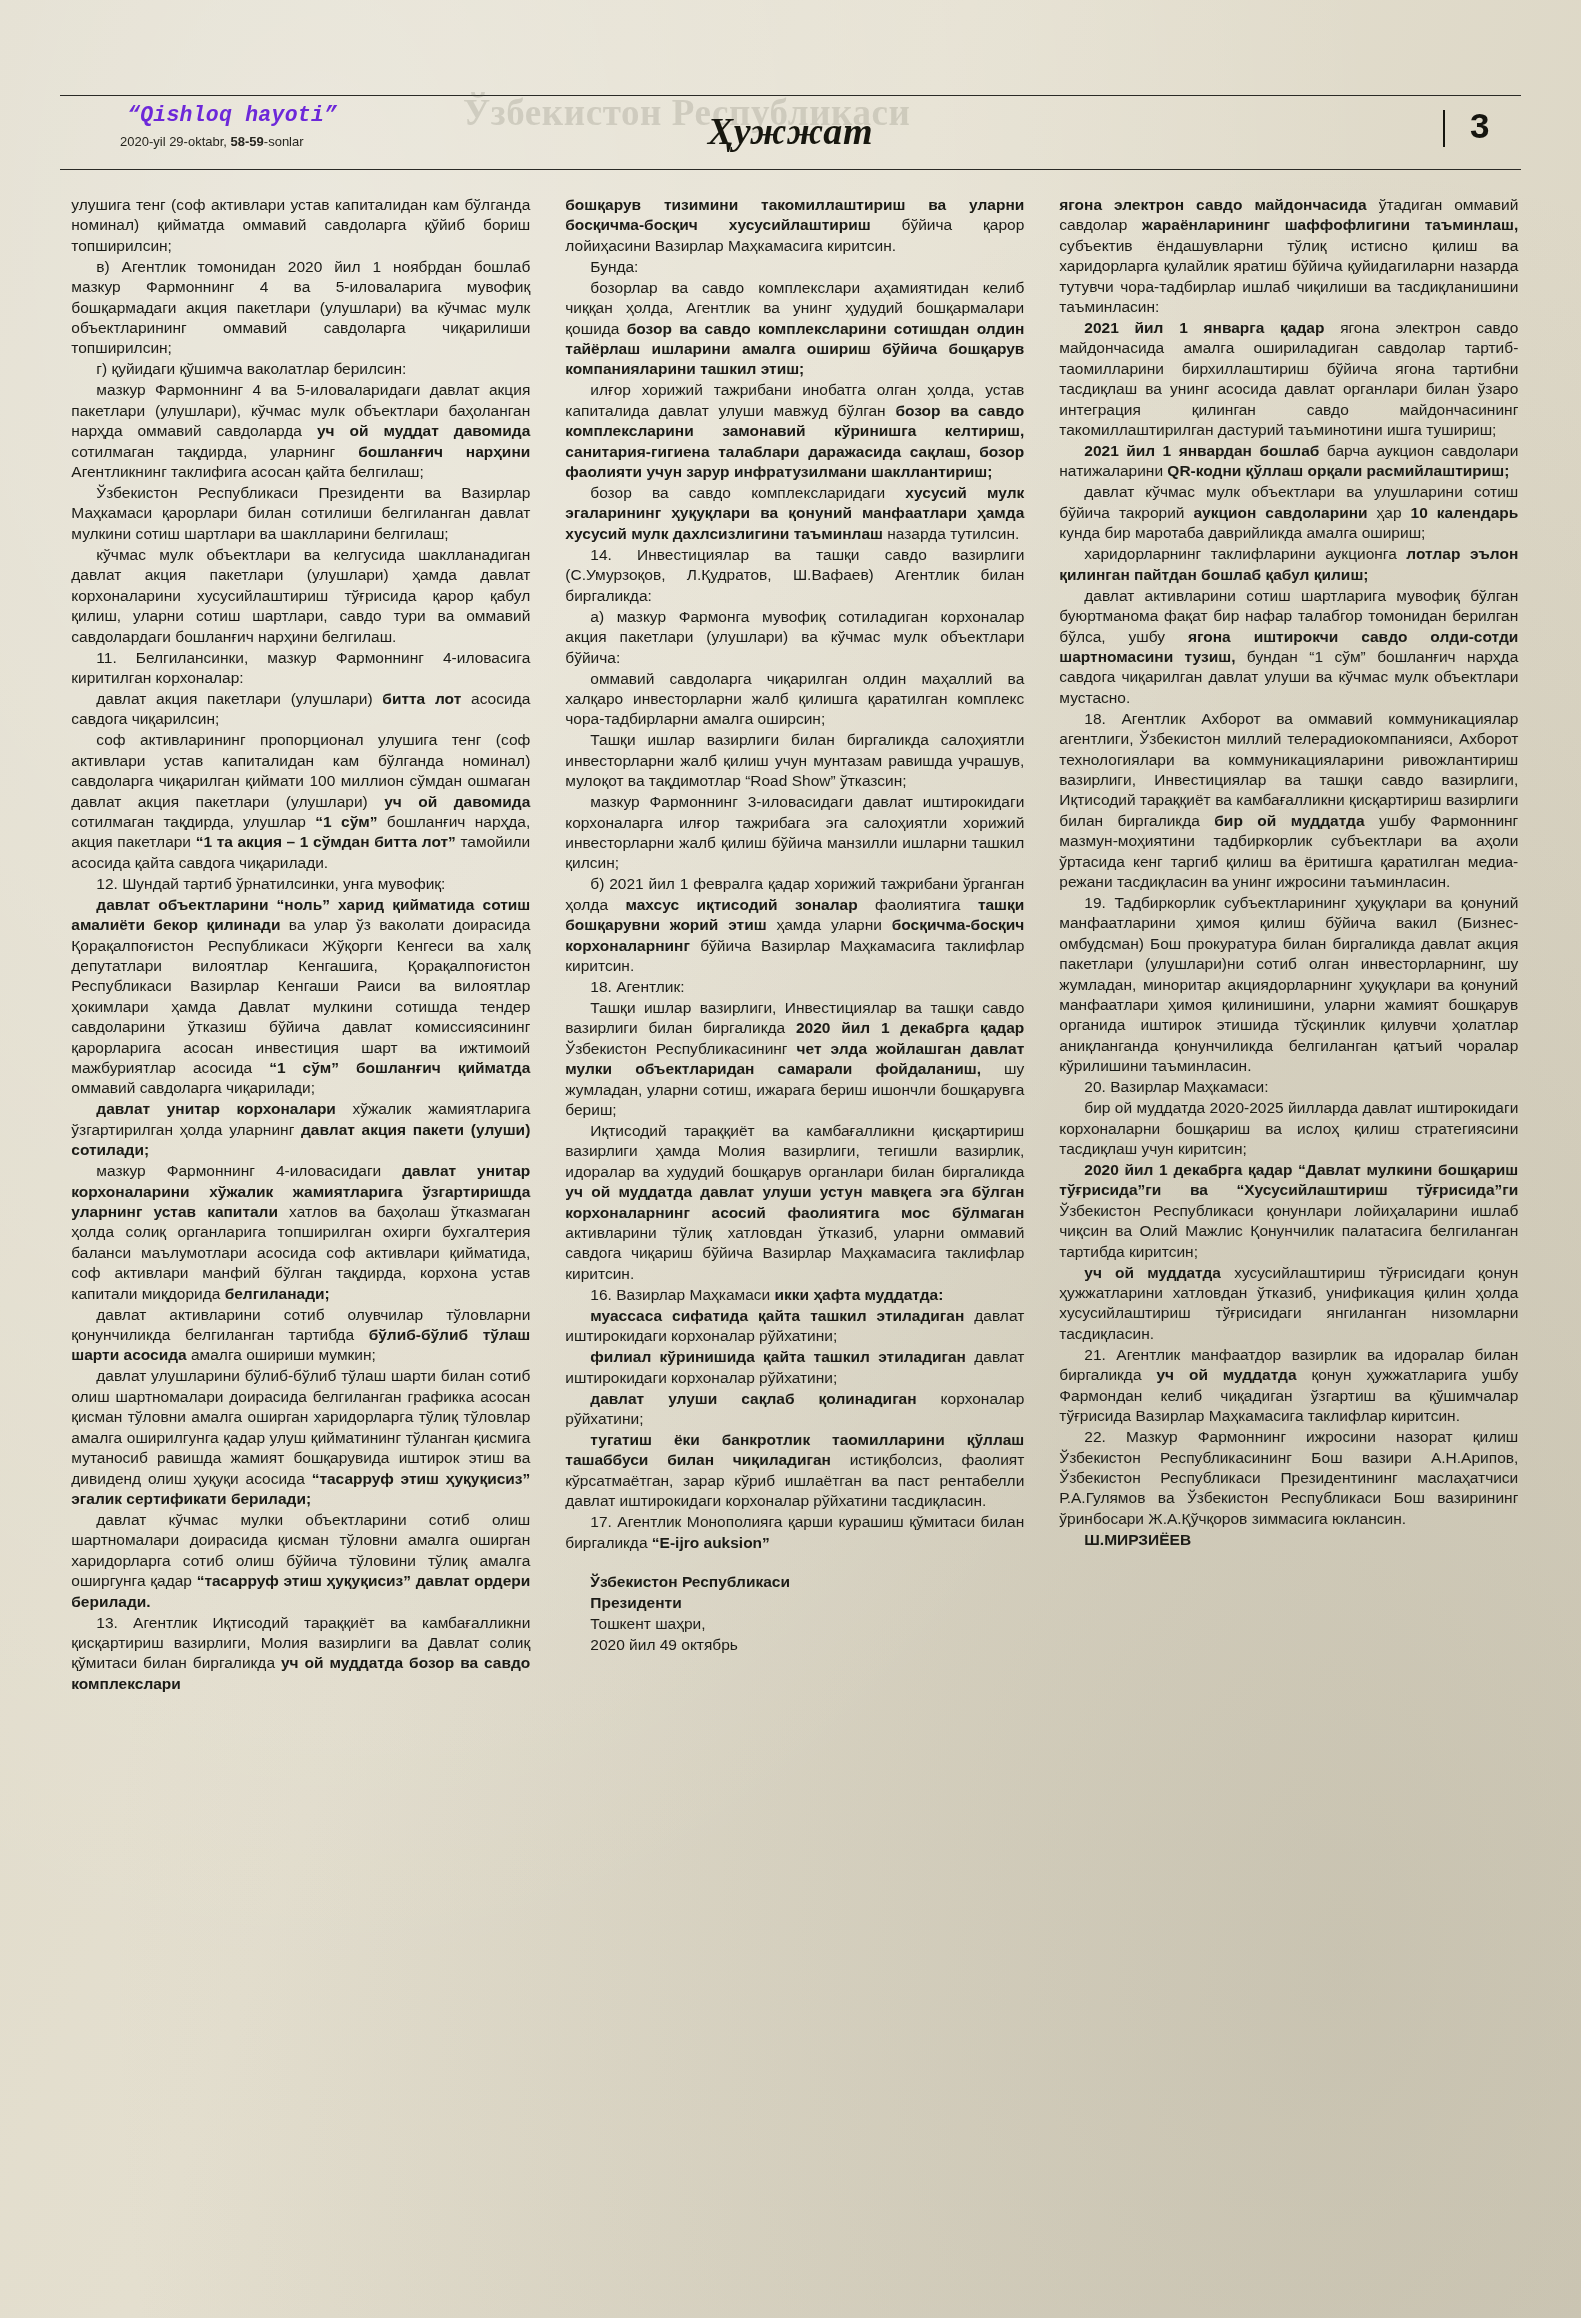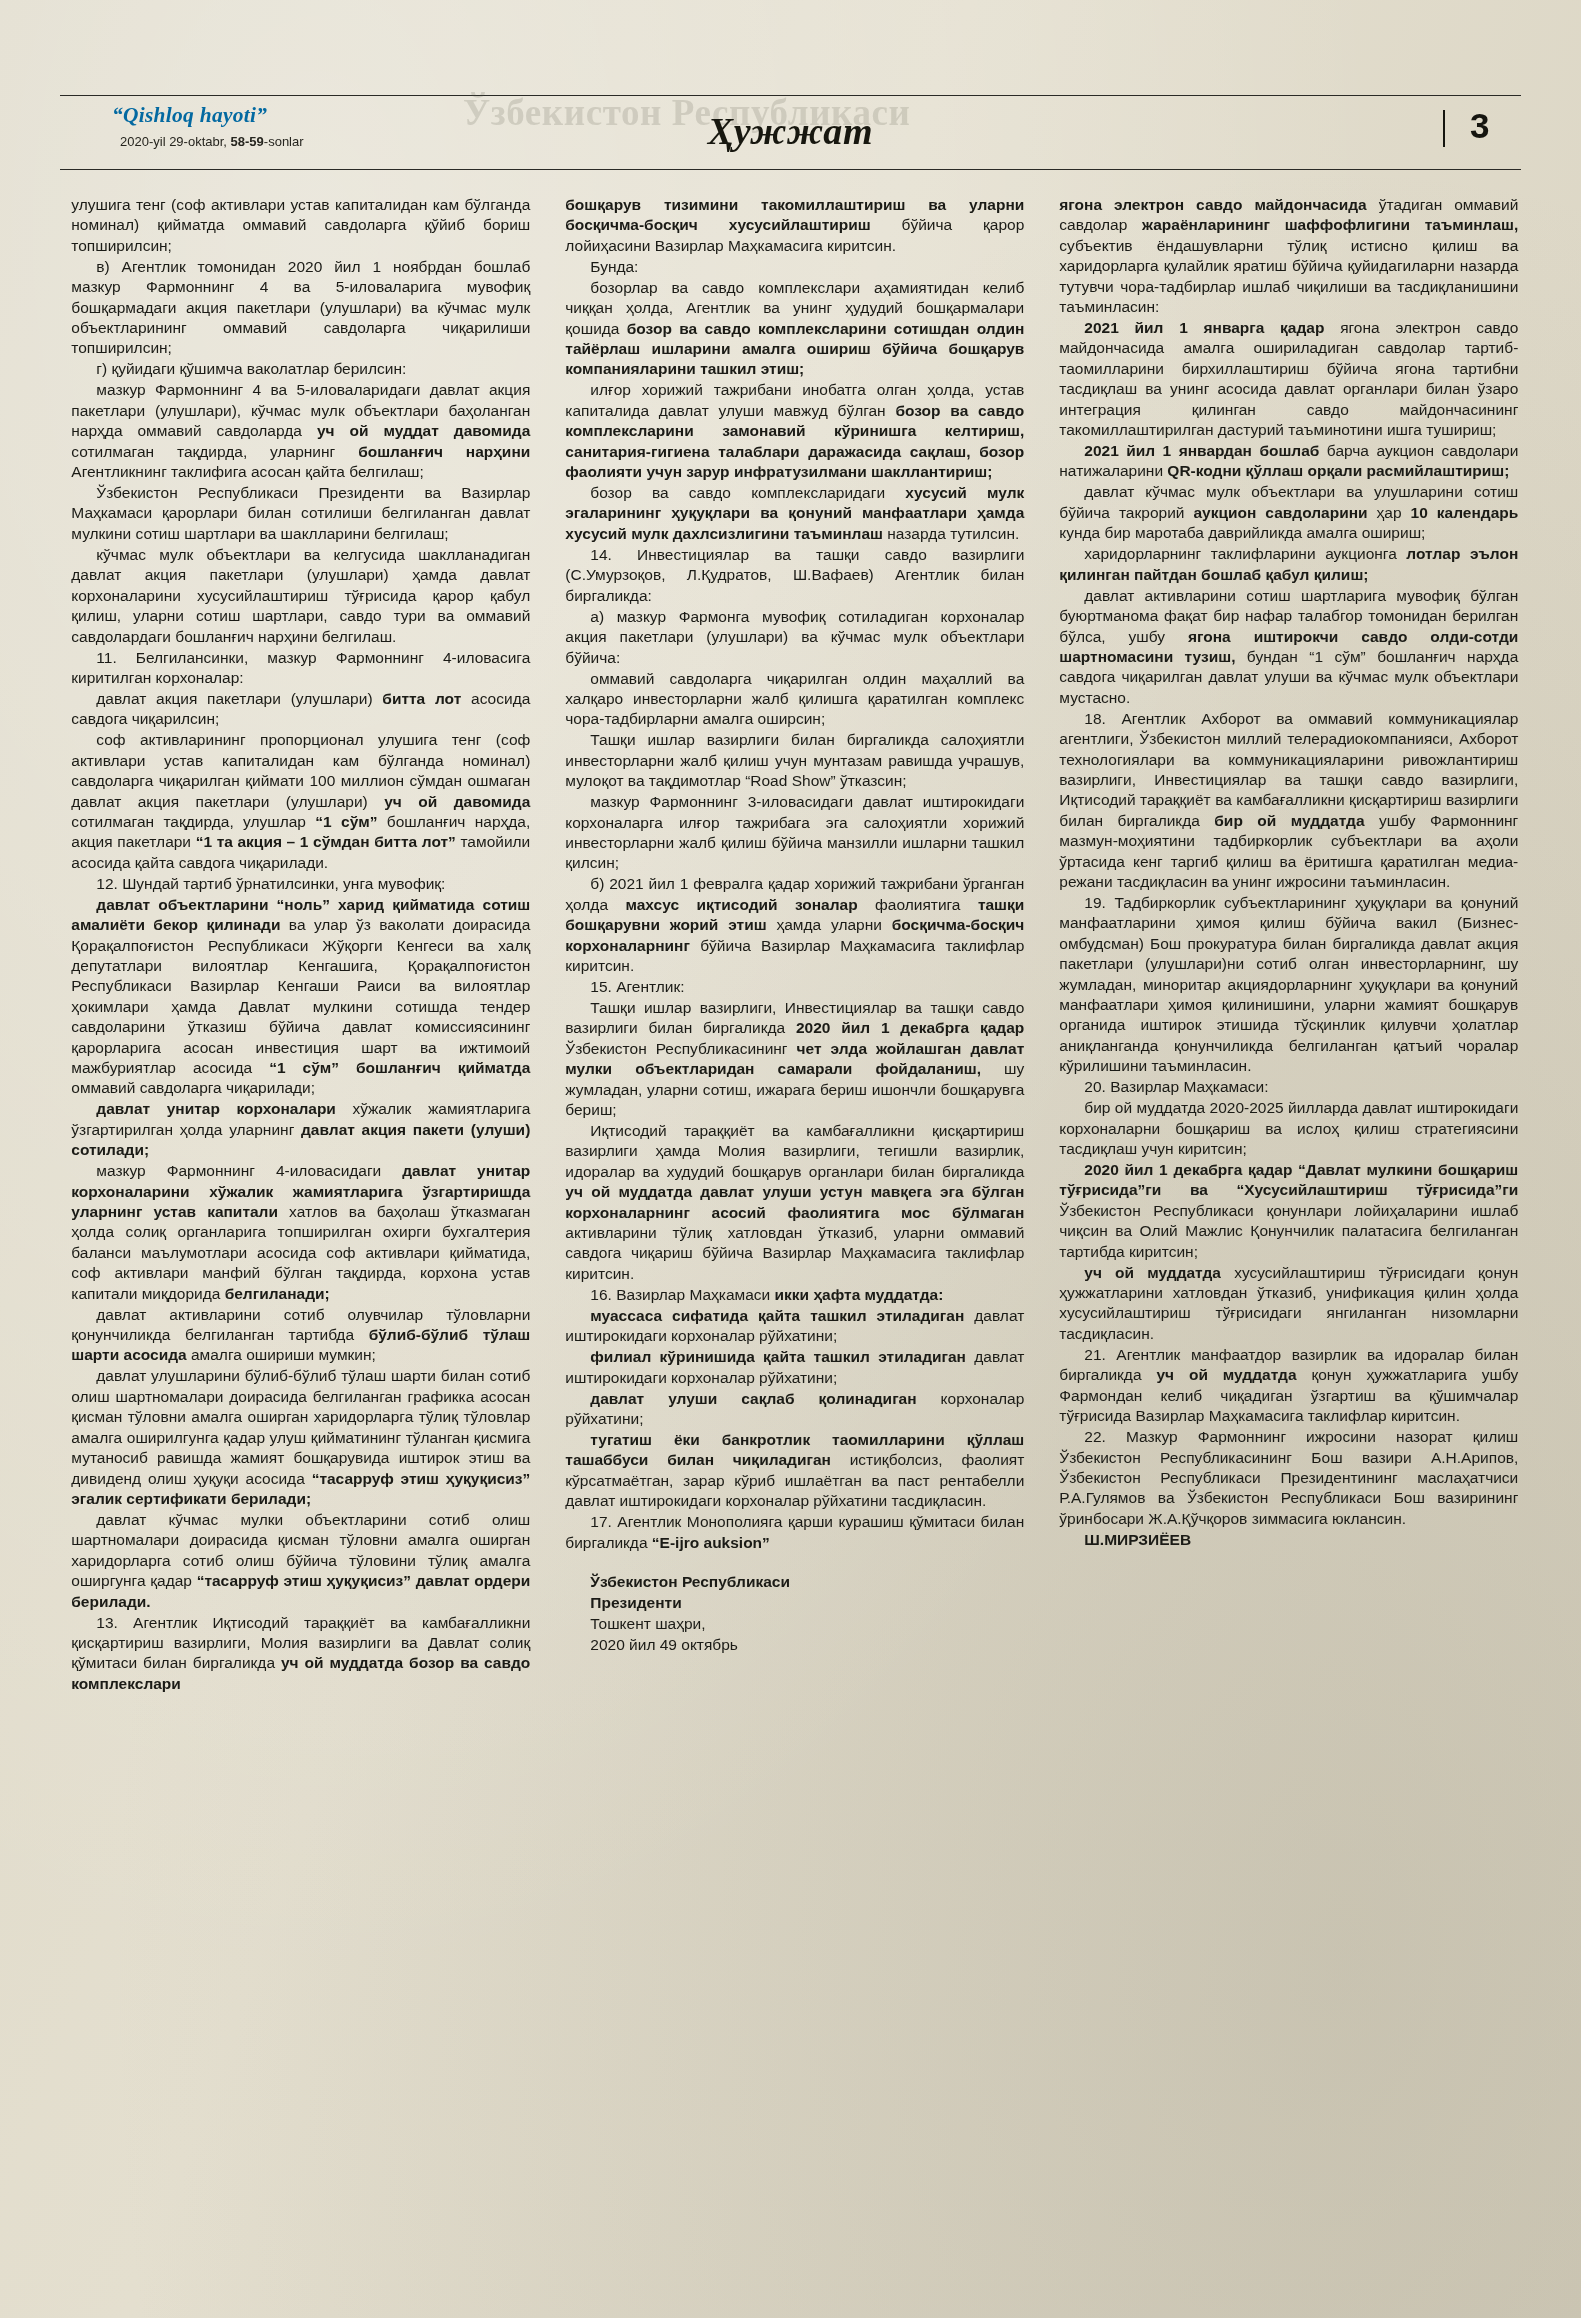--- a/index.html
+++ b/index.html
@@ -47,27 +47,27 @@
     left: 0; top: 0; width: 1461px; height: 1.9px;
     background: #2a2a26;
   }
   .masthead .rule-bottom {
     position: absolute;
     left: 0; top: 74px; width: 1461px; height: 1.9px;
     background: #2a2a26;
   }
   .paper-name {
     position: absolute;
-    left: 52px;
+    left: 67px;
     top: 8.8px;
-    font-family: Liberation Serif, serif;
+    font-family: Liberation Mono, monospace;
     font-style: italic;
     font-weight: bold;
     font-size: 21.4px;
-    color: #0369a1;
+    color: #6d28d9;
     letter-spacing: 0.3px;
   }
   .issue-line {
     position: absolute;
     left: 60px;
     top: 39px;
     font-family: "Liberation Sans", sans-serif;
     font-size: 13px;
     color: #26251f;
   }
@@ -215,21 +215,21 @@
           <p>Бунда:</p>
           <p>бозорлар ва савдо комплекслари аҳамиятидан келиб чиққан ҳолда, Агентлик ва унинг ҳудудий бошқармалари қошида <b>бозор ва савдо комплексларини сотишдан олдин тайёрлаш ишларини амалга ошириш бўйича бошқарув компанияларини ташкил этиш;</b></p>
           <p>илғор хорижий тажрибани инобатга олган ҳолда, устав капиталида давлат улуши мавжуд бўлган <b>бозор ва савдо комплексларини замонавий кўринишга келтириш, санитария-гигиена талаблари даражасида сақлаш, бозор фаолияти учун зарур инфратузилмани шакллантириш;</b></p>
           <p>бозор ва савдо комплексларидаги <b>хусусий мулк эгаларининг ҳуқуқлари ва қонуний манфаатлари ҳамда хусусий мулк дахлсизлигини таъминлаш</b> назарда тутилсин.</p>
           <p>14. Инвестициялар ва ташқи савдо вазирлиги (С.Умурзоқов, Л.Қудратов, Ш.Вафаев) Агентлик билан биргаликда:</p>
           <p>а) мазкур Фармонга мувофиқ сотиладиган корхоналар акция пакетлари (улушлари) ва кўчмас мулк объектлари бўйича:</p>
           <p>оммавий савдоларга чиқарилган олдин маҳаллий ва халқаро инвесторларни жалб қилишга қаратилган комплекс чора-тадбирларни амалга оширсин;</p>
           <p>Ташқи ишлар вазирлиги билан биргаликда салоҳиятли инвесторларни жалб қилиш учун мунтазам равишда учрашув, мулоқот ва тақдимотлар “Road Show” ўтказсин;</p>
           <p>мазкур Фармоннинг 3-иловасидаги давлат иштирокидаги корхоналарга илғор тажрибага эга салоҳиятли хорижий инвесторларни жалб қилиш бўйича манзилли ишларни ташкил қилсин;</p>
           <p>б) 2021 йил 1 февралга қадар хорижий тажрибани ўрганган ҳолда <b>махсус иқтисодий зоналар</b> фаолиятига <b>ташқи бошқарувни жорий этиш</b> ҳамда уларни <b>босқичма-босқич корхоналарнинг</b> бўйича Вазирлар Маҳкамасига таклифлар киритсин.</p>
-          <p>15. Агентлик:</p>
+          <p>18. Агентлик:</p>
           <p>Ташқи ишлар вазирлиги, Инвестициялар ва ташқи савдо вазирлиги билан биргаликда <b>2020 йил 1 декабрга қадар</b> Ўзбекистон Республикасининг <b>чет элда жойлашган давлат мулки объектларидан самарали фойдаланиш,</b> шу жумладан, уларни сотиш, ижарага бериш ишончли бошқарувга бериш;</p>
           <p>Иқтисодий тараққиёт ва камбағалликни қисқартириш вазирлиги ҳамда Молия вазирлиги, тегишли вазирлик, идоралар ва худудий бошқарув органлари билан биргаликда <b>уч ой муддатда давлат улуши устун мавқега эга бўлган корхоналарнинг асосий фаолиятига мос бўлмаган</b> активларини тўлиқ хатловдан ўтказиб, уларни оммавий савдога чиқариш бўйича Вазирлар Маҳкамасига таклифлар киритсин.</p>
           <p>16. Вазирлар Маҳкамаси <b>икки ҳафта муддатда:</b></p>
           <p><b>муассаса сифатида қайта ташкил этиладиган</b> давлат иштирокидаги корхоналар рўйхатини;</p>
           <p><b>филиал кўринишида қайта ташкил этиладиган</b> давлат иштирокидаги корхоналар рўйхатини;</p>
           <p><b>давлат улуши сақлаб қолинадиган</b> корхоналар рўйхатини;</p>
           <p><b>тугатиш ёки банкротлик таомилларини қўллаш ташаббуси билан чиқиладиган</b> истиқболсиз, фаолият кўрсатмаётган, зарар кўриб ишлаётган ва паст рентабелли давлат иштирокидаги корхоналар рўйхатини тасдиқласин.</p>
           <p>17. Агентлик Монополияга қарши курашиш қўмитаси билан биргаликда <b>“E-ijro auksion”</b></p>
           <div class="signature">
             <p class="sig-title">Ўзбекистон Республикаси</p>

